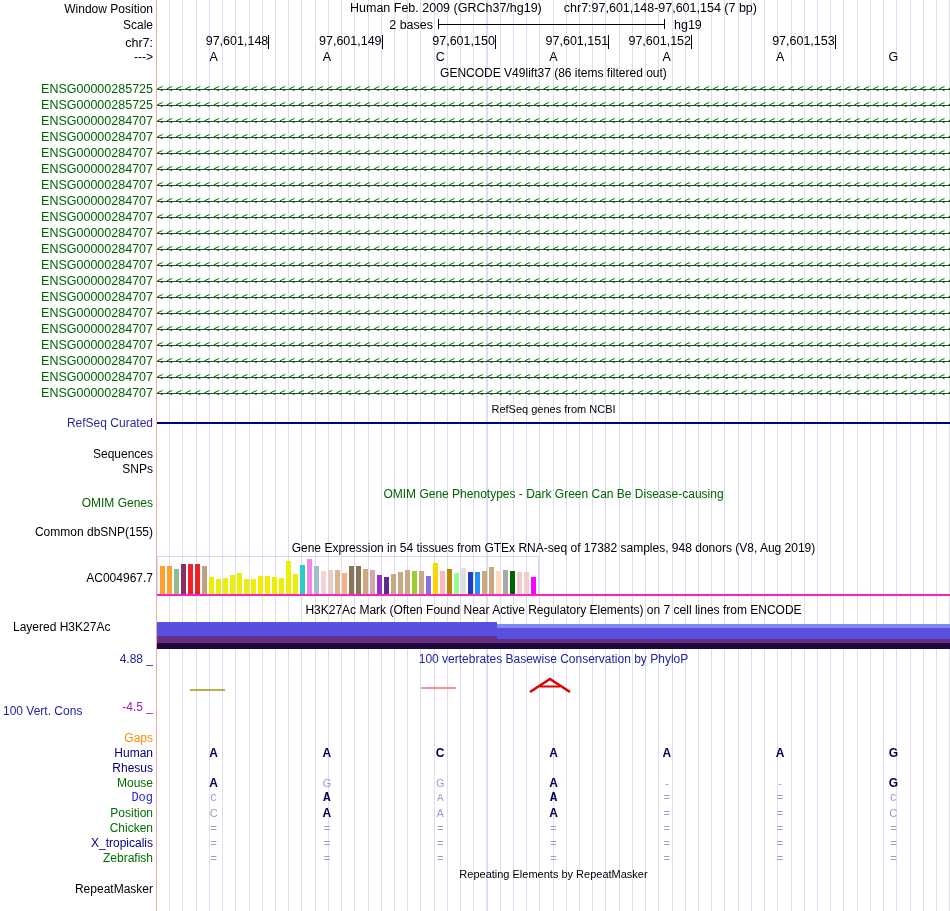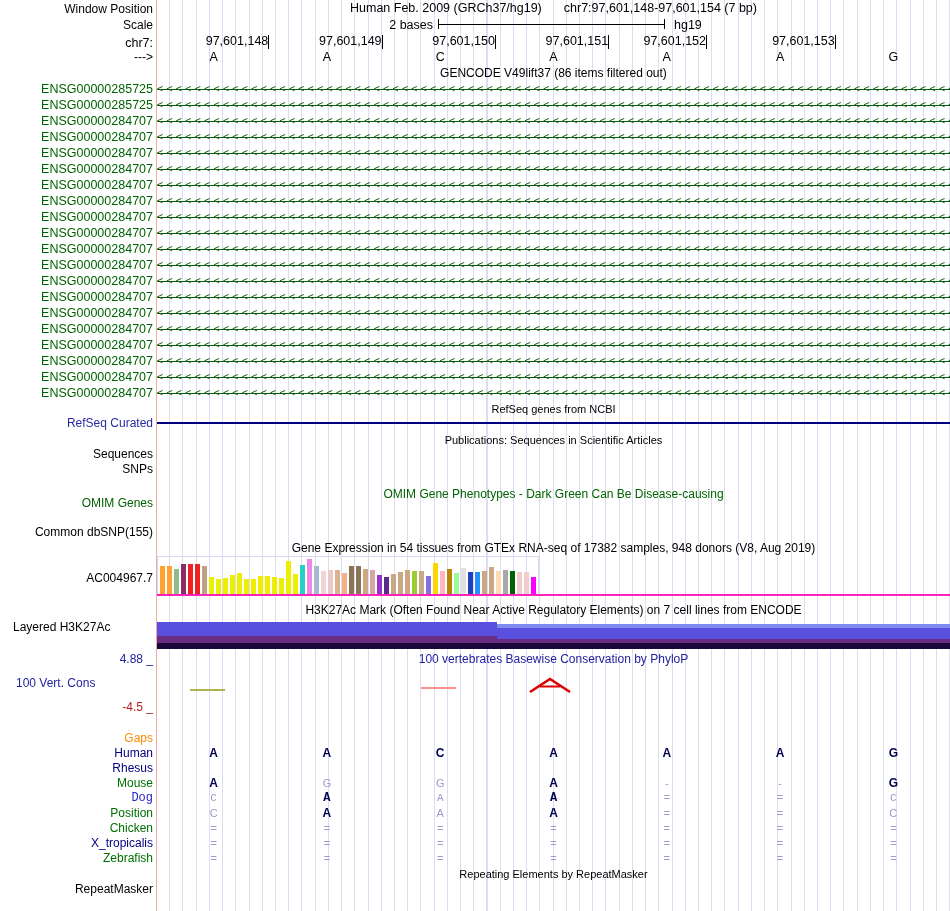--- a/index.html
+++ b/index.html
@@ -8,21 +8,21 @@
   #screen{position:relative;width:950px;height:911px;background:#fff;overflow:hidden}
   .grid{position:absolute;left:157px;top:0;width:793px;height:911px;
         background-image:repeating-linear-gradient(to right,transparent 0,transparent 12.2px,#dcdcf2 12.2px,#dcdcf2 13.22px)}
   .leftline{position:absolute;left:156px;top:0;width:1px;height:911px;background:#f6a9a2}
   .lab{position:absolute;left:0;width:153px;text-align:right;font-size:12px;color:#000;white-space:nowrap;line-height:14px}
   .lab.left{text-align:left;padding-left:13px}
   .ctitle{position:absolute;left:157px;width:793px;text-align:center;font-size:12px;color:#000;white-space:nowrap;line-height:14px}
   .small{font-size:11px}
   .green{color:#006400}
   .blue{color:#2222a0}
-  .red{color:#b91c1c}
+  .red{color:#a21caf}
   
   .wpos{position:absolute;left:157px;top:1px;width:793px;text-align:center;font-size:12.5px}
   .wpos span{margin:0 11px}
   .scalebar{position:absolute;left:438px;top:19px;width:227px;height:10px;border-left:1px solid #000;border-right:1px solid #000;
             background:linear-gradient(#000,#000) 0 50%/100% 1px no-repeat}
   .scaletxt{position:absolute;top:18px;font-size:12.5px;white-space:nowrap}
   .coordcell{position:absolute;top:35px;width:84px;text-align:right;font-size:12.5px;border-right:1px solid #000;height:14px;line-height:13px;white-space:nowrap}
   .basecell{position:absolute;width:14px;text-align:center;font-size:12.5px}
   
   .gene-row{position:absolute;left:0;width:950px;height:16px}
@@ -57,21 +57,21 @@
   <div class="lab" style="top:18px">Scale</div>
   <div class="scaletxt" style="left:0;width:433px;text-align:right">2 bases</div>
   <div class="scalebar"></div>
   <div class="scaletxt" style="left:674px">hg19</div>
   <div class="lab" style="top:36px;font-size:12.5px">chr7:</div>
   <div id="ruler">
       <div class="coordcell" style="left: 185.286px;">97,601,148</div>
       <div class="coordcell" style="left: 298.571px;">97,601,149</div>
       <div class="coordcell" style="left: 411.857px;">97,601,150</div>
       <div class="coordcell" style="left: 525.143px;">97,601,151</div>
-      <div class="coordcell" style="left: 623px; text-align: right;">97,601,152</div>
+      <div class="coordcell" style="left: 608px; text-align: right;">97,601,152</div>
       <div class="coordcell" style="left: 751.714px; text-align: right;">97,601,153</div>
     </div>
   <div class="lab" style="top:50px">---&gt;</div>
   <div id="topbases">
       <div class="basecell" style="left: 206.643px; top: 50px;">A</div>
       <div class="basecell" style="left: 319.929px; top: 50px;">A</div>
       <div class="basecell" style="left: 433.214px; top: 50px;">C</div>
       <div class="basecell" style="left: 546.5px; top: 50px;">A</div>
       <div class="basecell" style="left: 659.786px; top: 50px;">A</div>
       <div class="basecell" style="left: 773.071px; top: 50px;">A</div>
@@ -159,21 +159,20 @@
       <div class="gene-row" style="top: 385px;">
         <span class="gene-label">ENSG00000284707</span>
         <div class="gene-arrows">&lt;&lt;&lt;&lt;&lt;&lt;&lt;&lt;&lt;&lt;&lt;&lt;&lt;&lt;&lt;&lt;&lt;&lt;&lt;&lt;&lt;&lt;&lt;&lt;&lt;&lt;&lt;&lt;&lt;&lt;&lt;&lt;&lt;&lt;&lt;&lt;&lt;&lt;&lt;&lt;&lt;&lt;&lt;&lt;&lt;&lt;&lt;&lt;&lt;&lt;&lt;&lt;&lt;&lt;&lt;&lt;&lt;&lt;&lt;&lt;&lt;&lt;&lt;&lt;&lt;&lt;&lt;&lt;&lt;&lt;&lt;&lt;&lt;&lt;&lt;&lt;&lt;&lt;&lt;&lt;&lt;&lt;&lt;&lt;&lt;&lt;</div>
       </div>
     </div>
 
   <div class="ctitle small" style="top:402px">RefSeq genes from NCBI</div>
   <div class="lab" style="top:416px;color:#2a2aa0">RefSeq Curated</div>
   <div class="hline" style="top:422px;height:2px;background:#000080"></div>
 
-  <div class="ctitle small" style="top:433px">Publications: Sequences in Scientific Articles</div>
   <div class="lab" style="top:447px">Sequences</div>
   <div class="lab" style="top:462px">SNPs</div>
 
   <div class="ctitle green" style="top:487px">OMIM Gene Phenotypes - Dark Green Can Be Disease-causing</div>
   <div class="lab green" style="top:496px">OMIM Genes</div>
 
   <div class="lab" style="top:525px">Common dbSNP(155)</div>
 
   <div class="ctitle" style="top:541px">Gene Expression in 54 tissues from GTEx RNA-seq of 17382 samples, 948 donors (V8, Aug 2019)</div>
   <div class="lab" style="top:571px">AC004967.7</div>
@@ -242,21 +241,21 @@
       <div class="band" style="left: 157px; top: 636px; width: 340px; height: 7px; background: rgb(107, 45, 132);"></div>
       <div class="band" style="left: 157px; top: 643px; width: 340px; height: 6px; background: rgb(24, 9, 58);"></div>
       <div class="band" style="left: 497px; top: 624px; width: 453px; height: 4px; background: rgb(126, 140, 240);"></div>
       <div class="band" style="left: 497px; top: 628px; width: 453px; height: 11px; background: rgb(90, 80, 224);"></div>
       <div class="band" style="left: 497px; top: 639px; width: 453px; height: 4px; background: rgb(107, 45, 132);"></div>
       <div class="band" style="left: 497px; top: 643px; width: 453px; height: 6px; background: rgb(24, 9, 58);"></div>
     </div>
 
   <div class="lab blue" style="top:652px">4.88 _</div>
   <div class="ctitle blue" style="top:652px">100 vertebrates Basewise Conservation by PhyloP</div>
-  <div class="lab left blue" style="top:676px;padding-left:16px">100 Vert. Cons</div>
+  <div class="lab left blue" style="top:704px;padding-left:3px">100 Vert. Cons</div>
   <div class="mark" id="phylop-olive" style="left: 190px; top: 689px; width: 35px; height: 2px; background: rgb(178, 178, 74);"></div>
   <div class="mark" id="phylop-salmon" style="left: 421px; top: 687px; width: 35px; height: 2px; background: rgb(255, 144, 144);"></div>
   <svg class="mark" style="left:527px;top:676px" width="46" height="18">
     <path id="peak-a" d="M3 16 L23 3 L43 16" fill="none" stroke-width="2.6" stroke="#dd0000"></path>
     <path id="peak-bar" d="M13 10.5 L33 10.5" fill="none" stroke-width="2" stroke="#dd0000"></path>
   </svg>
   <div class="lab red" style="top:700px">-4.5 _</div>
 
   <div id="multiz-rows">
       <div class="mz-row" style="top: 731px;">

